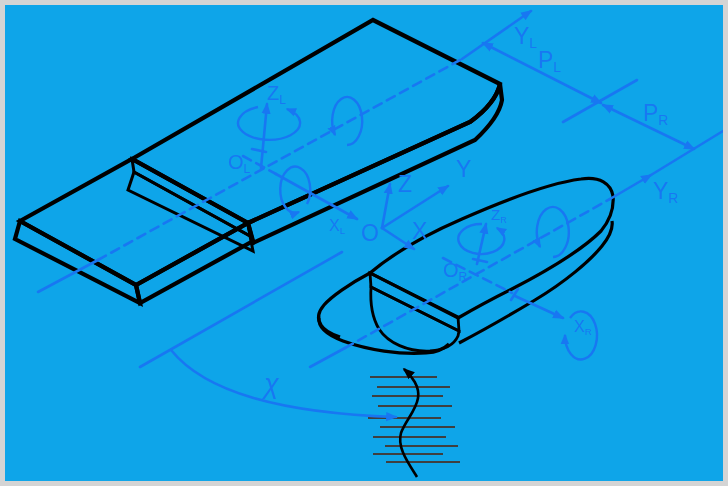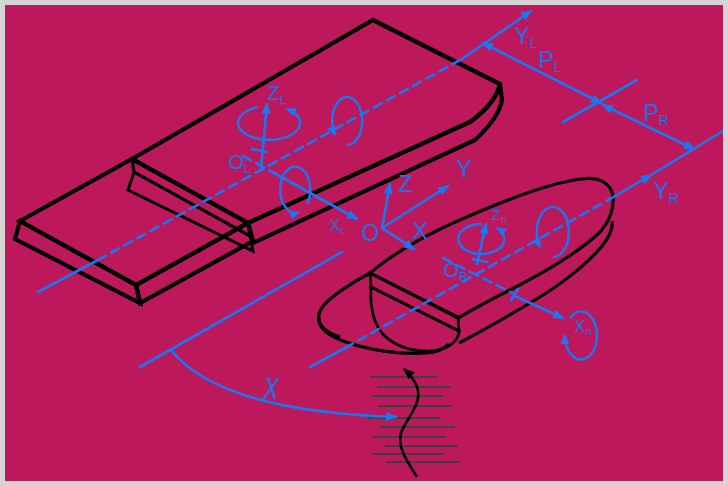--- a/index.html
+++ b/index.html
@@ -1,19 +1,19 @@
 <!DOCTYPE html>
 <html><head>
 <meta charset="utf-8">
 <style>
   html,body{margin:0;padding:0;background:#fff;}
   .canvas{
     position:relative;
     width:728px;height:486px;
-    background:#be185d;
+    background:#0ea5e9;
     font-family:"Liberation Sans", sans-serif;
     overflow:hidden;
   }
   .frame{
     position:absolute;inset:0;
     border:5px solid #d4d4d4;
     pointer-events:none;
   }
   svg{display:block;}
   text{fill:#1877f2;}

